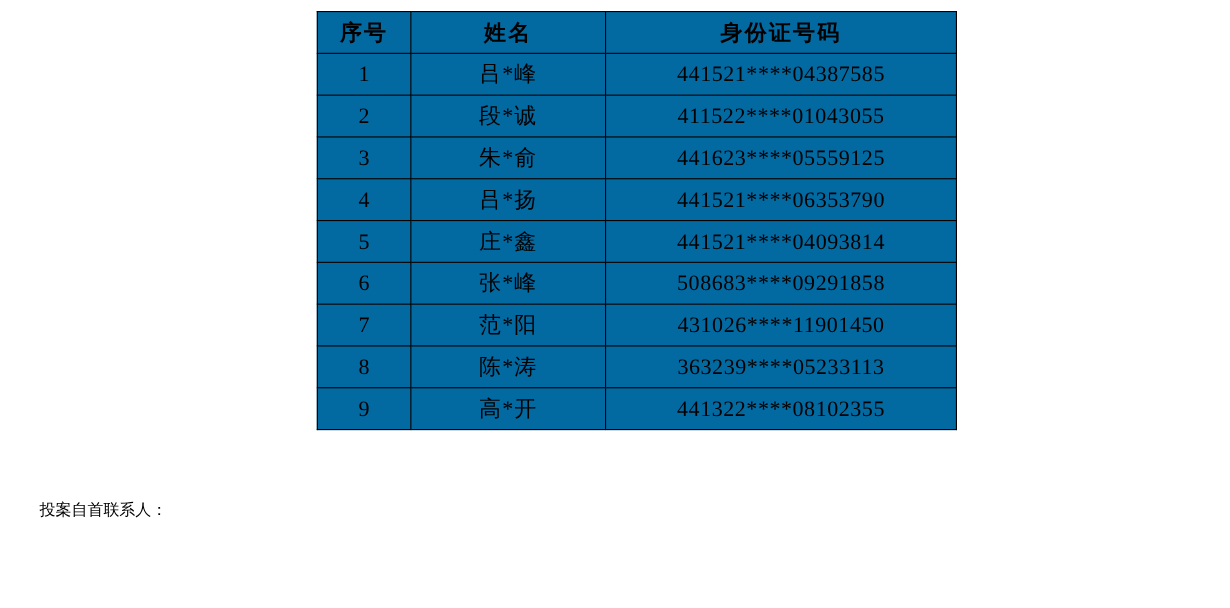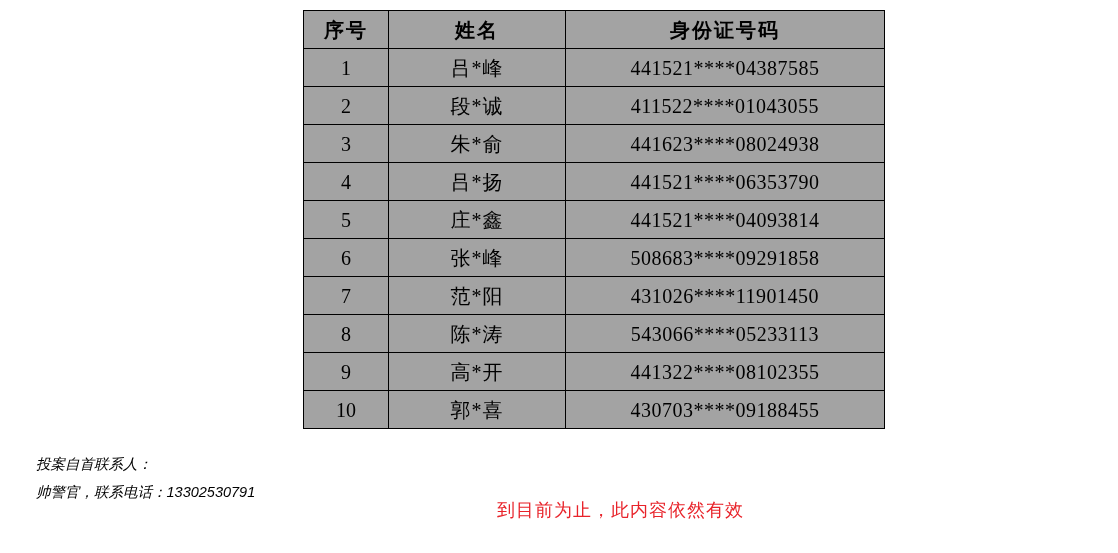--- a/index.html
+++ b/index.html
@@ -15,24 +15,24 @@
     position: relative;
     overflow: hidden;
   }
   .page {
     position: relative;
     width: 1118px;
     height: 553px;
   }
   table.id-table {
     position: absolute;
-    left: 303px;
+    left: 288px;
     top: 10px;
     border-collapse: collapse;
-    background: #a3a3a3;
+    background: #0369a1;
   }
   table.id-table td, table.id-table th {
     border: 1px solid #000000;
     height: 37px;
     padding: 0;
     text-align: center;
     vertical-align: middle;
     font-weight: normal;
     font-size: 20px;
     line-height: 1;
@@ -51,21 +51,20 @@
   .head-id { font-size: 21px; letter-spacing: 2px; }
 
   .footer {
     position: absolute;
     left: 36px;
     top: 450px;
     font-size: 14.5px;
     line-height: 28px;
     font-family: "Liberation Sans", "DejaVu Sans", sans-serif;
     color: #000000;
-    font-style: italic;
   }
   .footer div {
     white-space: nowrap;
   }
   .notice {
     position: absolute;
     left: 497px;
     top: 498px;
     color: #e8232a;
     font-size: 18px;
@@ -94,21 +93,21 @@
         <td class="cell-id">441521****04387585</td>
       </tr>
       <tr>
         <td class="cell-no">2</td>
         <td class="cell-name">段*诚</td>
         <td class="cell-id">411522****01043055</td>
       </tr>
       <tr>
         <td class="cell-no">3</td>
         <td class="cell-name">朱*俞</td>
-        <td class="cell-id">441623****08024938</td>
+        <td class="cell-id">441623****05559125</td>
       </tr>
       <tr>
         <td class="cell-no">4</td>
         <td class="cell-name">吕*扬</td>
         <td class="cell-id">441521****06353790</td>
       </tr>
       <tr>
         <td class="cell-no">5</td>
         <td class="cell-name">庄*鑫</td>
         <td class="cell-id">441521****04093814</td>
@@ -119,35 +118,28 @@
         <td class="cell-id">508683****09291858</td>
       </tr>
       <tr>
         <td class="cell-no">7</td>
         <td class="cell-name">范*阳</td>
         <td class="cell-id">431026****11901450</td>
       </tr>
       <tr>
         <td class="cell-no">8</td>
         <td class="cell-name">陈*涛</td>
-        <td class="cell-id">543066****05233113</td>
+        <td class="cell-id">363239****05233113</td>
       </tr>
       <tr>
         <td class="cell-no">9</td>
         <td class="cell-name">高*开</td>
         <td class="cell-id">441322****08102355</td>
       </tr>
-      <tr>
-        <td class="cell-no">10</td>
-        <td class="cell-name">郭*喜</td>
-        <td class="cell-id">430703****09188455</td>
-      </tr>
     </tbody>
   </table>
 
   <div class="footer">
     <div>投案自首联系人：</div>
-    <div>帅警官，联系电话：13302530791</div>
   </div>
 
-  <div class="notice">到目前为止，此内容依然有效</div>
 
 </div>
 
 </body></html>

